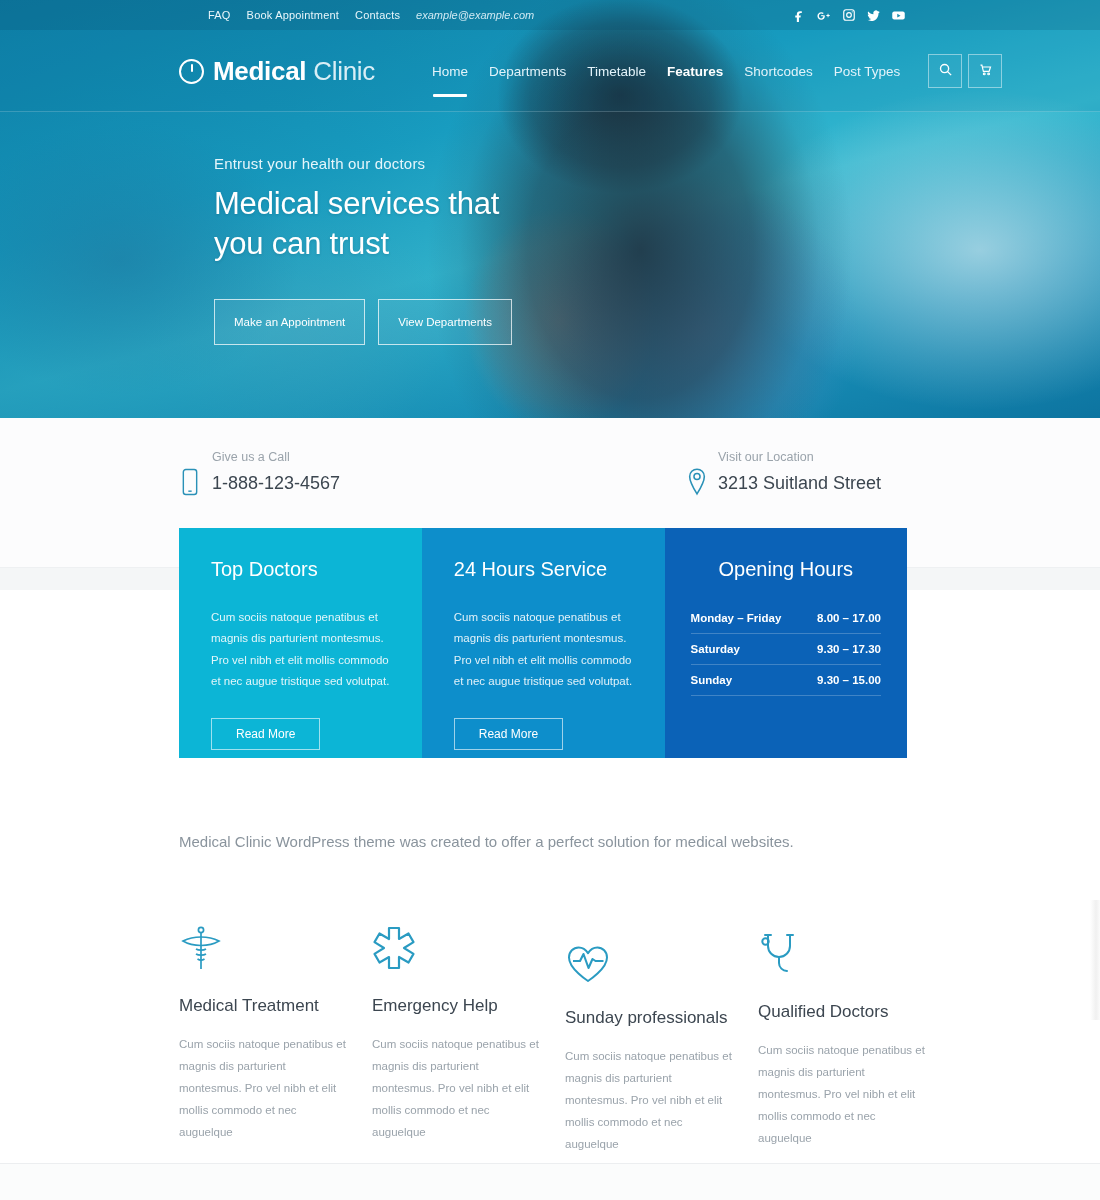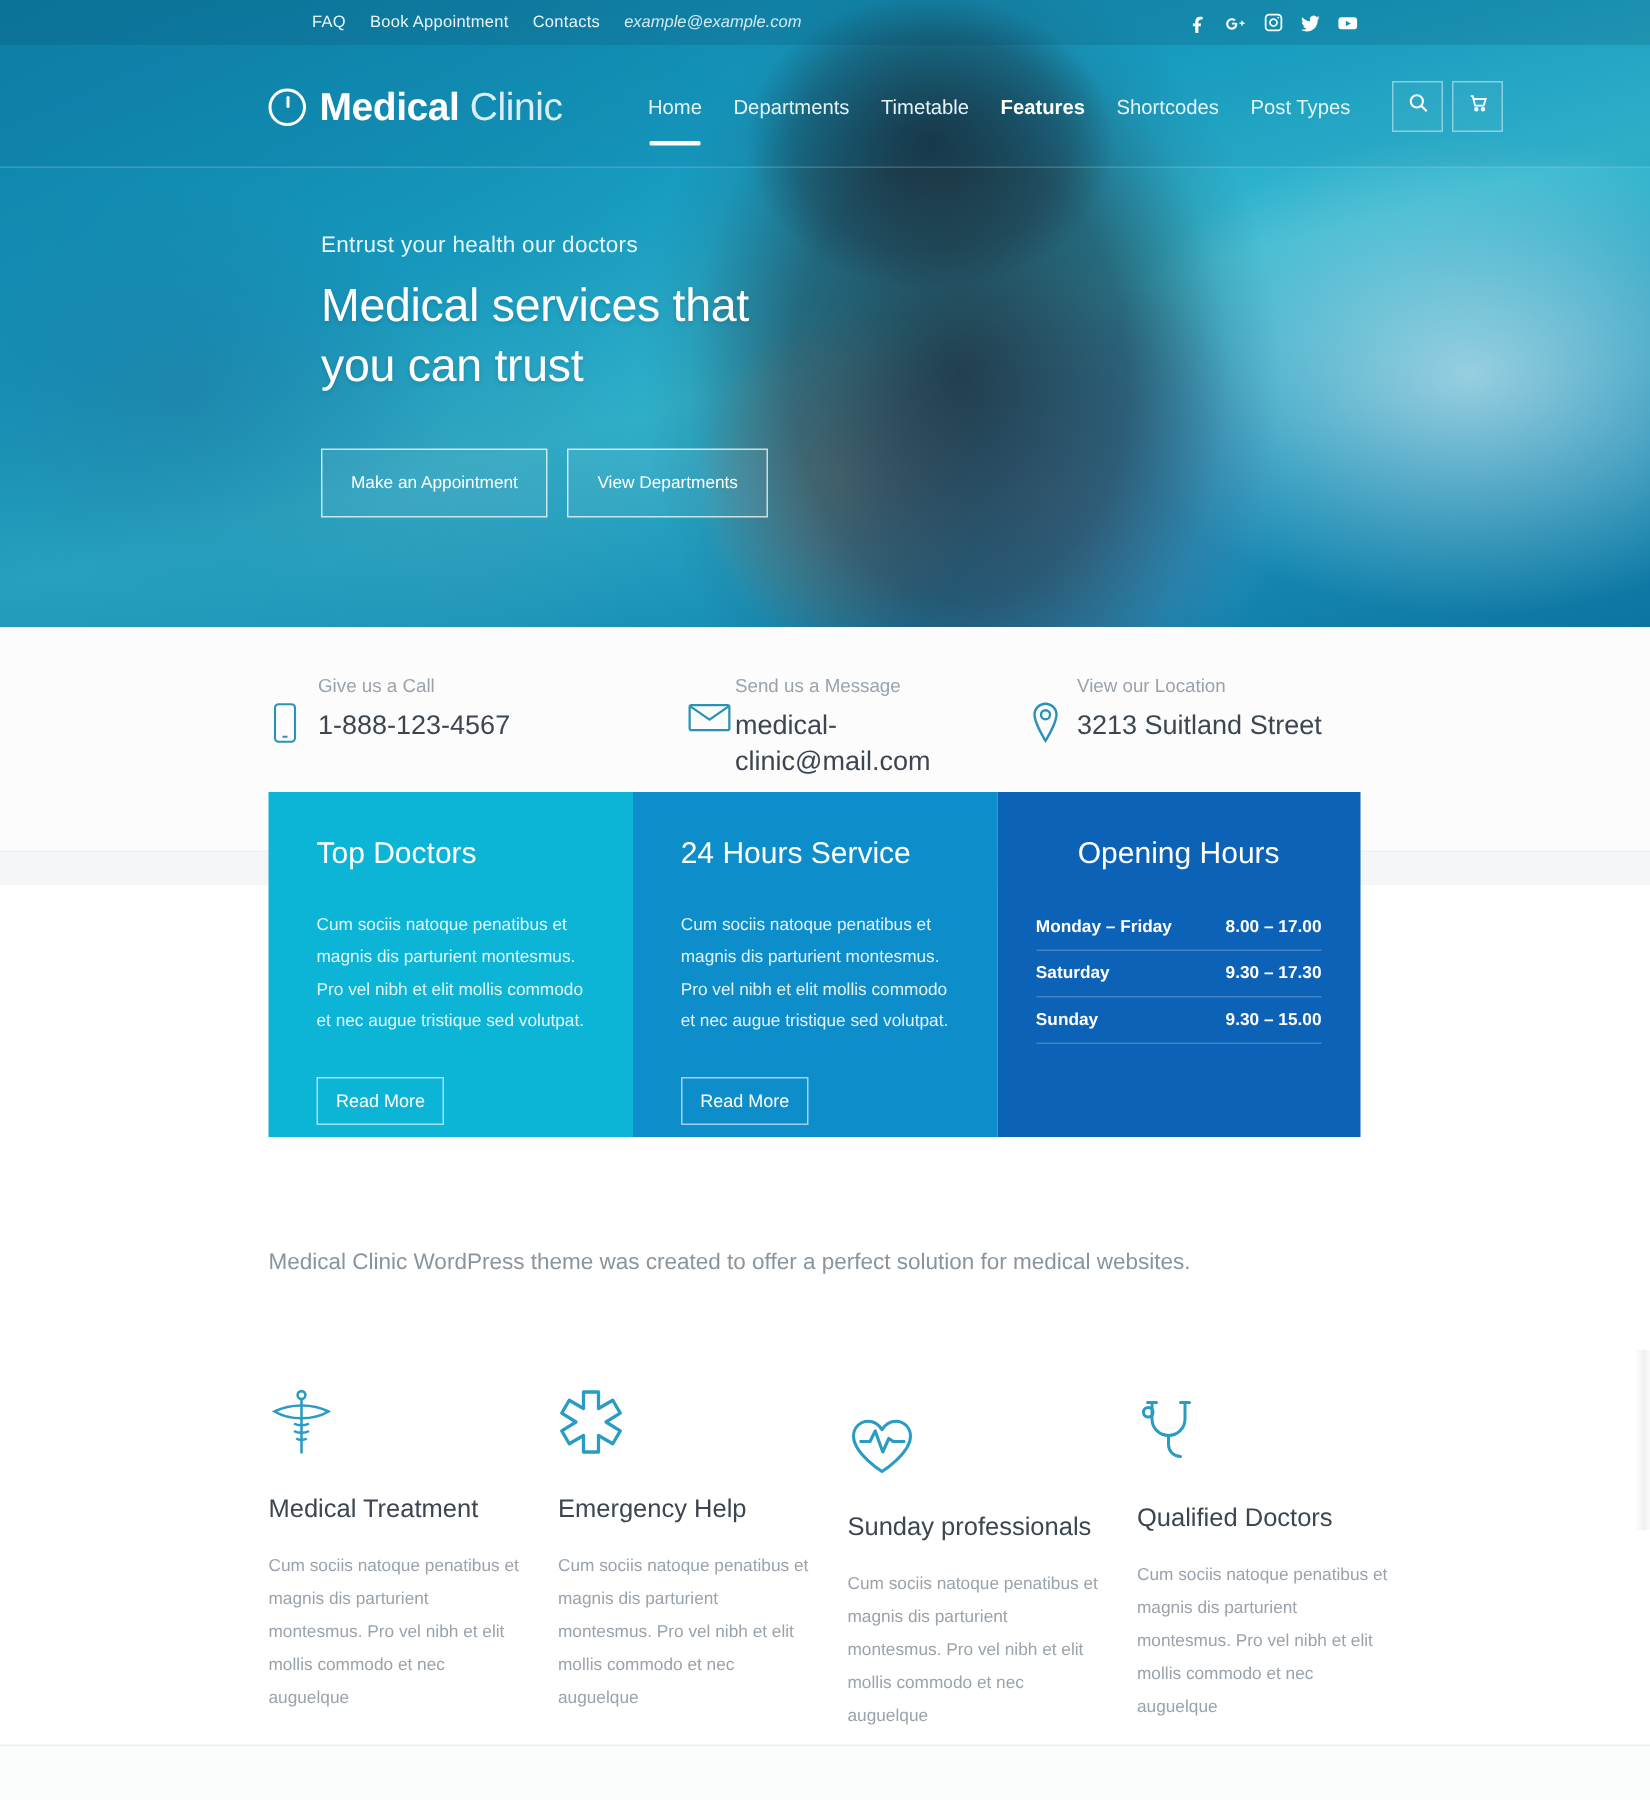--- a/index.html
+++ b/index.html
@@ -135,21 +135,21 @@
   }
   .card { position: relative; padding: 30px 32px 0 32px; }
   .card-1 { width: 248px; background: #0cb5d6; }
   .card-2 { width: 248px; background: #0d8ecb; }
   .card-3 { width: 248px; background: #0b62b7; padding-right: 26px; padding-left: 26px; text-align: center; }
   .card-title { font-size: 20px; color: #ffffff; font-weight: 400; margin-bottom: 26px; }
   .card-3 .card-title { margin-bottom: 22px; }
   .card-text { font-size: 11.5px; color: rgba(255,255,255,0.88); line-height: 1.85; }
   .card-btn {
     margin-top: 26px; display: inline-block; border: 1px solid rgba(255,255,255,0.6);
-    color: #ffffff; background: transparent; font-size: 12px; padding: 8px 12px; cursor: pointer;
+    color: #ffffff; background: transparent; font-size: 12px; padding: 8px 24px; cursor: pointer;
   }
   .hours-row {
     display: flex; justify-content: space-between; align-items: center;
     font-size: 11.5px; color: #ffffff; padding: 9px 0;
     border-bottom: 1px solid rgba(255,255,255,0.22);
   }
   .hours-row:last-child { border-bottom: 1px solid rgba(255,255,255,0.22); }
   .hours-day { font-weight: bold; }
   .hours-time { font-weight: bold; }
 
@@ -292,42 +292,30 @@
               <rect x="4" y="2" width="16" height="30" rx="3"></rect>
               <line x1="10" y1="28" x2="14" y2="28"></line>
             </svg>
         </span>
         <div>
           <div class="ci-label">Give us a Call</div>
           <div class="ci-value">1-888-123-4567</div>
         </div>
       </div>
 
-      <div class="contact-item c2">
-        <span class="ci-icon">
-          <svg width="30" height="22" viewBox="0 0 34 24" fill="none" stroke="currentColor" stroke-width="1.7">
-              <rect x="2" y="3" width="30" height="19" rx="1.5"></rect>
-              <path d="M2.8 4.2L17 14 31.2 4.2"></path>
-            </svg>
-        </span>
-        <div>
-          <div class="ci-label">Send us a Message</div>
-          <div class="ci-value">medical-clinic@mail.com</div>
-        </div>
-      </div>
 
       <div class="contact-item c3">
         <span class="ci-icon">
           <svg width="22" height="30" viewBox="0 0 24 32" fill="none" stroke="currentColor" stroke-width="1.7">
               <path d="M12 2c-4.4 0-8 3.5-8 7.9C4 16 12 29 12 29s8-13 8-19.1C20 5.5 16.4 2 12 2z"></path>
               <circle cx="12" cy="10" r="3.3"></circle>
             </svg>
         </span>
         <div>
-          <div class="ci-label">View our Location</div>
+          <div class="ci-label">Visit our Location</div>
           <div class="ci-value">3213 Suitland Street</div>
         </div>
       </div>
     </div>
   </div>
 
   <div class="strip-below"></div>
 
   <div class="cards">
     <div class="card card-1">

